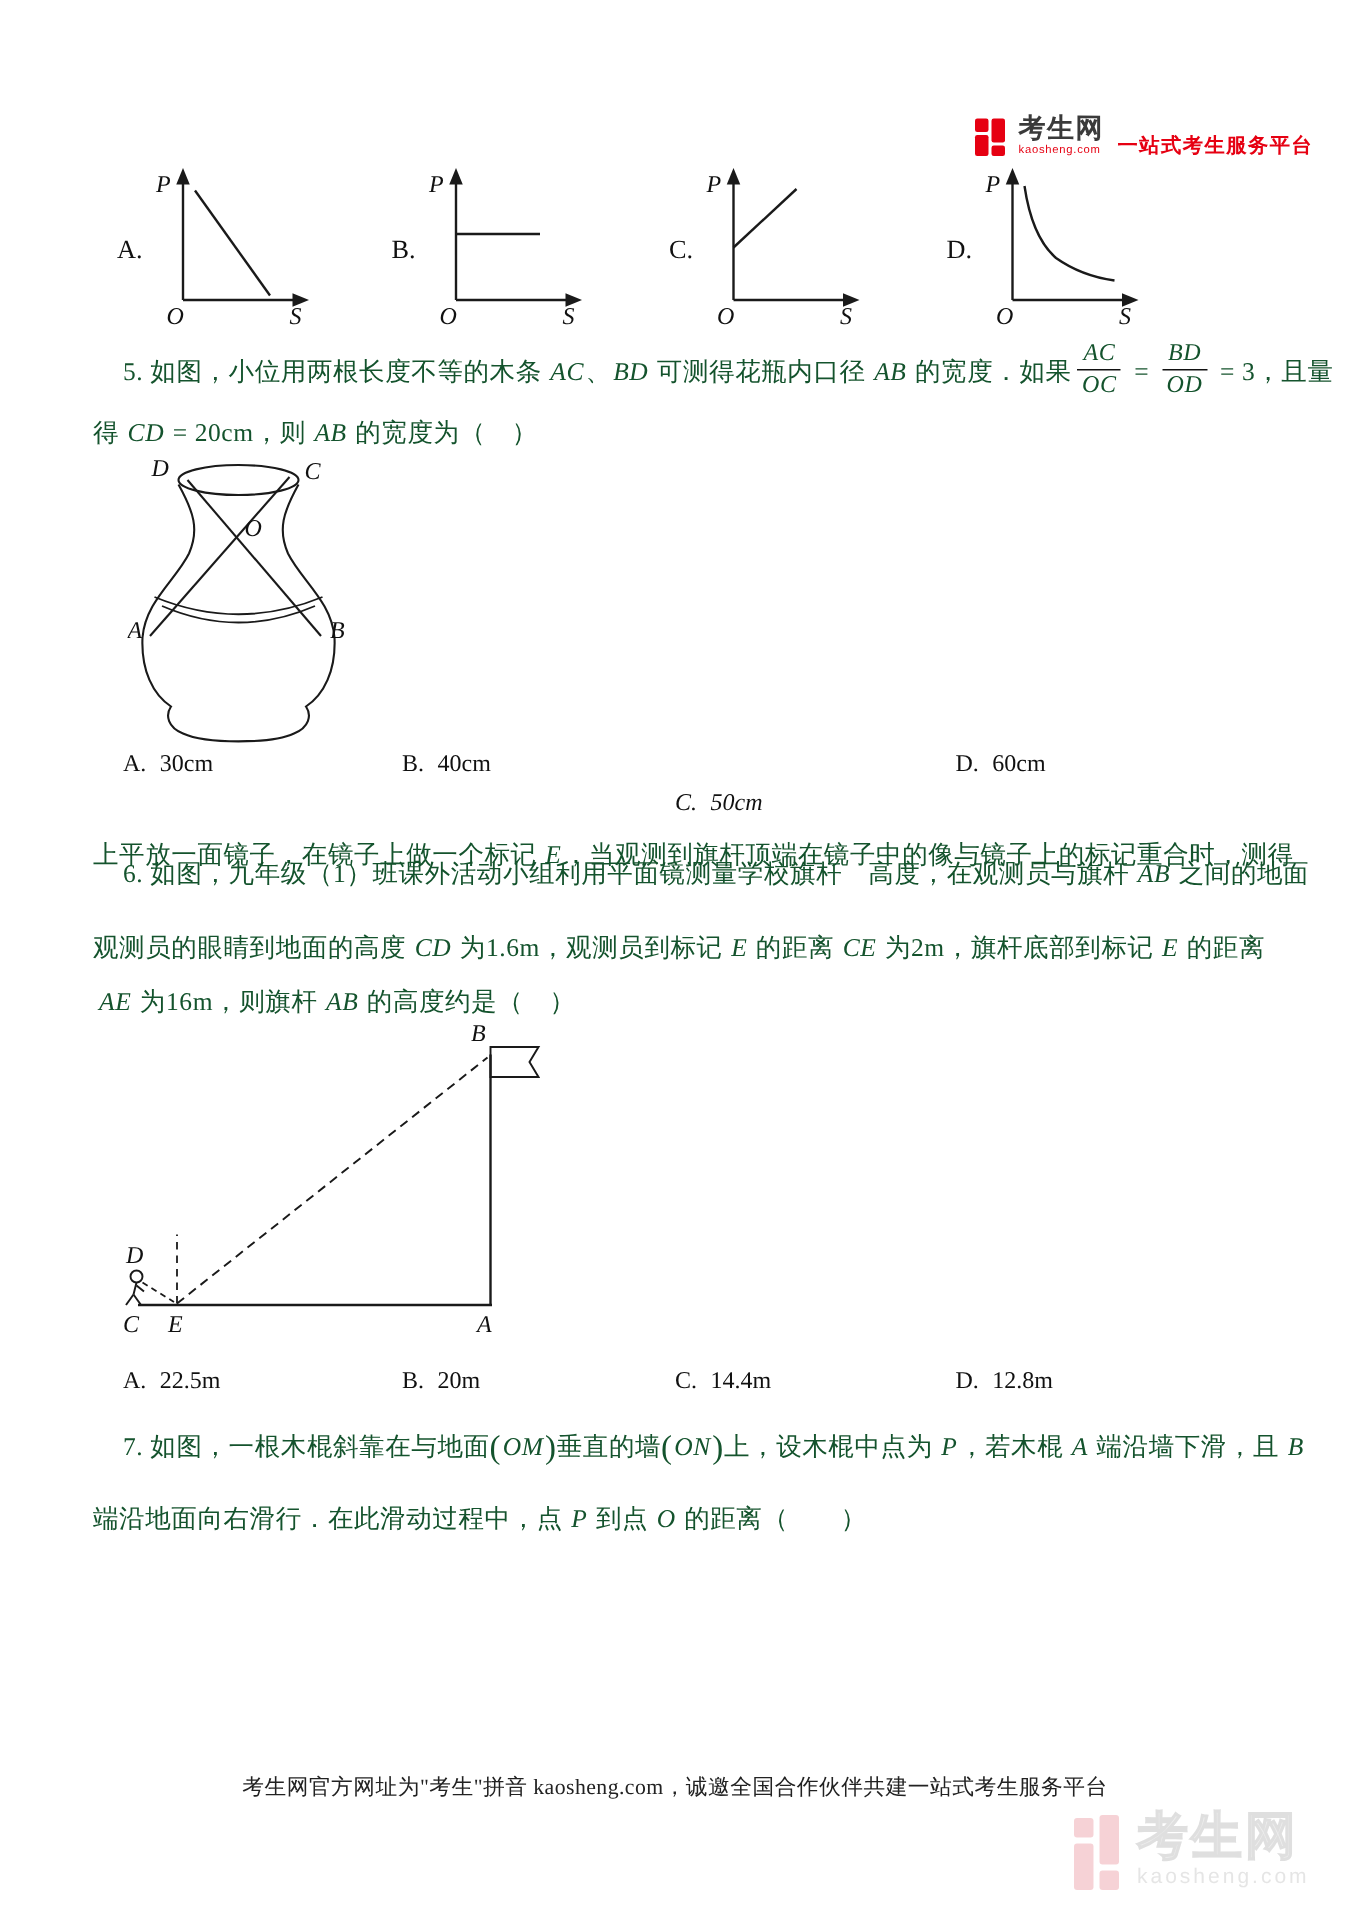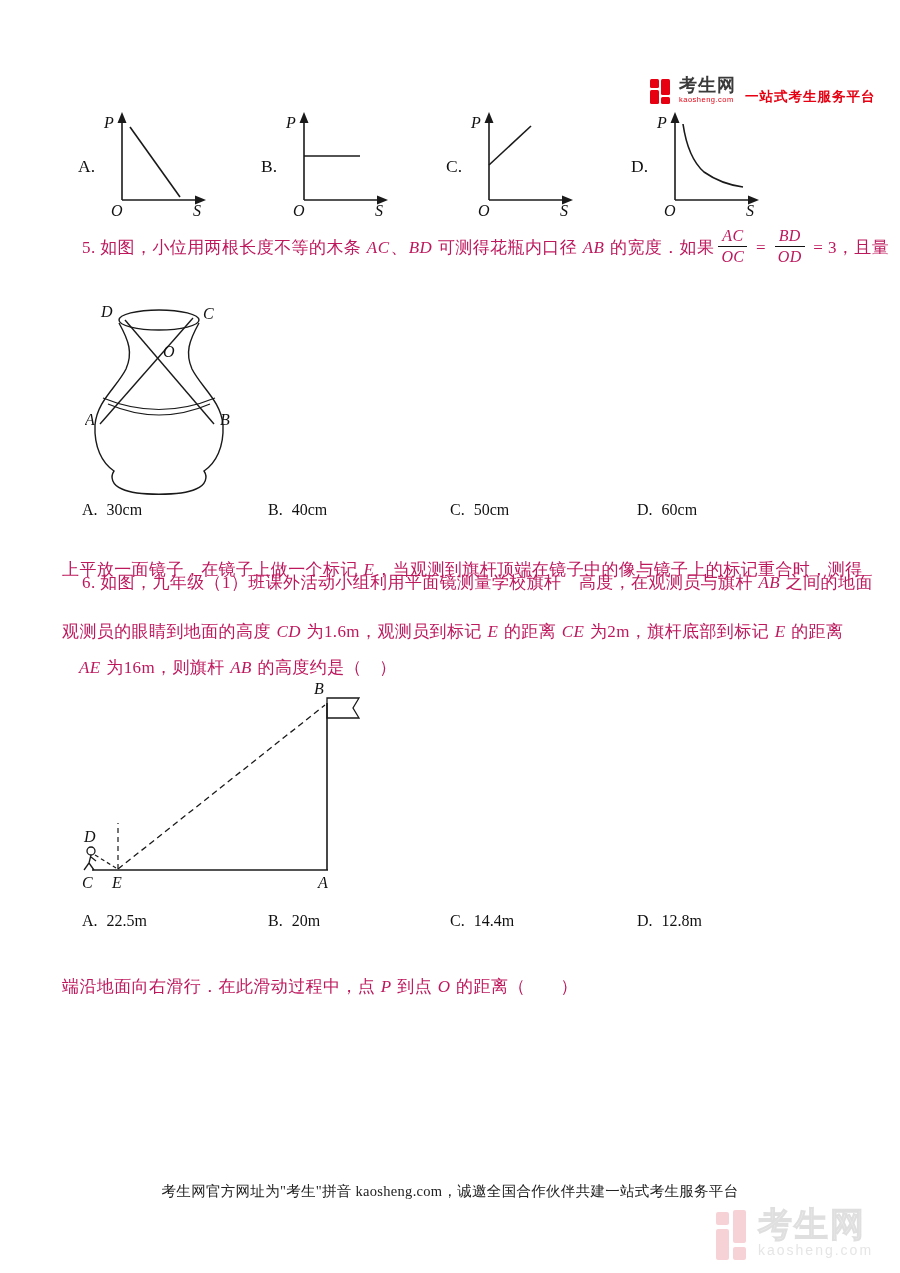--- a/index.html
+++ b/index.html
@@ -20,21 +20,21 @@
   .logo-text { margin-left:5px; }
   .logo-title { font-family:"Liberation Sans","DejaVu Sans",sans-serif; font-weight:bold; font-size:18px; color:#3a3a3a; letter-spacing:1px; line-height:19px; }
   .logo-domain { font-family:"Liberation Sans","DejaVu Sans",sans-serif; font-size:7.5px; color:#e60012; letter-spacing:.5px; }
   .tagline { margin-left:9px; margin-top:12px; font-family:"Liberation Sans","DejaVu Sans",sans-serif; font-weight:bold; font-size:13.5px; color:#e60012; letter-spacing:1px; }
   
   .graph-opt { position:absolute; display:flex; align-items:center; }
   .opt-letter { font-size:17.5px; color:#111; margin-right:5px; }
   svg text { font-family:"Liberation Serif","DejaVu Serif",serif; }
   svg .math { font-style:italic; font-size:16px; fill:#111; }
   
-  .tline { position:absolute; font-size:17px; color:#be185d; white-space:nowrap; letter-spacing:.4px; }
+  .tline { position:absolute; font-size:17px; color:#14532d; white-space:nowrap; letter-spacing:.4px; }
   .it { font-style:italic; padding:0 1px; }
   .bp { font-size:22px; vertical-align:-2px; }
   .frac { display:inline-block; vertical-align:middle; text-align:center; line-height:1.1; font-style:italic; font-size:16px; margin:0 4px; transform:translateY(-3px); }
   .frac .num { display:block; padding:0 3px 1px; }
   .frac .den { display:block; border-top:1.3px solid #111; padding:1px 3px 0;text-align:right; }
   
   .opt { position:absolute; font-size:16px; white-space:nowrap; }
   .opt .ol { margin-right:9px; }
   
   .fig { position:absolute; }
@@ -121,44 +121,45 @@
       <line x1="22" y1="90" x2="100" y2="90" stroke="#1a1a1a" stroke-width="1.6"></line>
       <polygon points="106,90 95,85.5 95,94.5" fill="#1a1a1a"></polygon>
       <path d="M30,14 Q35,48 51,62 Q68,74 90,77" fill="none" stroke="#1a1a1a" stroke-width="1.6"></path>
       <text class="math" x="4" y="18">P</text>
       <text class="math" x="11" y="106">O</text>
       <text class="math" x="93" y="106">S</text>
     </svg>
   </figure>
 
   <p class="tline" style="left:82px; top:226px;"><span>5. 如图，小位用两根长度不等的木条 </span><span class="it">AC</span><span>、</span><span class="it">BD</span><span> 可测得花瓶内口径 </span><span class="it">AB</span><span> 的宽度．如果</span><span class="frac"><span class="num">AC</span><span class="den">OC</span></span><span> = </span><span class="frac"><span class="num">BD</span><span class="den">OD</span></span><span> = 3，且量</span></p>
+  <p class="tline" style="left:62px; top:273px;"><span>得 </span><span class="it">CD</span><span> = 20cm，则 </span><span class="it">AB</span><span> 的宽度为（　）</span></p>
 
   <svg class="fig" style="left:85px; top:301px;" width="155" height="195" viewBox="0 0 155 195">
     <ellipse cx="74" cy="15" rx="40" ry="10" fill="none" stroke="#1a1a1a" stroke-width="1.4"></ellipse>
     <path d="M34,18 C44,36 48,48 41,64 C32,82 12,96 10,120 C9,142 17,158 29,166 C25,172 27,180 37,184 C52,191 96,191 111,184 C121,180 123,172 119,166 C131,158 139,142 138,120 C136,96 116,82 107,64 C100,48 104,36 114,18" fill="none" stroke="#1a1a1a" stroke-width="1.4"></path>
     <path d="M18,93 Q74,116 130,93" fill="none" stroke="#1a1a1a" stroke-width="1.2"></path>
     <path d="M23,99 Q74,121 125,99" fill="none" stroke="#1a1a1a" stroke-width="1.2"></path>
     <line x1="40" y1="15" x2="129" y2="119" stroke="#1a1a1a" stroke-width="1.4"></line>
     <line x1="108" y1="13" x2="15" y2="119" stroke="#1a1a1a" stroke-width="1.4"></line>
     <text class="math" x="16" y="12">D</text>
     <text class="math" x="118" y="14">C</text>
     <text class="math" x="78" y="52">O</text>
     <text class="math" x="0" y="120">A</text>
     <text class="math" x="135" y="120">B</text>
   </svg>
 
   <span class="opt" style="left:82px; top:497px;"><span class="ol">A.</span><span>30cm</span></span>
   <span class="opt" style="left:268px; top:497px;"><span class="ol">B.</span><span>40cm</span></span>
-  <span class="opt" style="left:450px; top:497px;"><span class="ol">C.</span><span>50cm</span></span>
+  <span class="opt" style="left:450px; top:523px;font-style:italic;"><span class="ol">C.</span><span>50cm</span></span>
   <span class="opt" style="left:637px; top:497px;"><span class="ol">D.</span><span>60cm</span></span>
 
   <p class="tline" style="left:82px; top:567px;"><span>6. 如图，九年级（1）班课外活动小组利用平面镜测量学校旗杆　高度，在观测员与旗杆 </span><span class="it">AB</span><span> 之间的地面</span></p>
   <p class="tline" style="left:62px; top:554px;"><span>上平放一面镜子，在镜子上做一个标记 </span><span class="it">E</span><span>，当观测到旗杆顶端在镜子中的像与镜子上的标记重合时，测得</span></p>
   <p class="tline" style="left:62px; top:616px;"><span>观测员的眼睛到地面的高度 </span><span class="it">CD</span><span> 为1.6m，观测员到标记 </span><span class="it">E</span><span> 的距离 </span><span class="it">CE</span><span> 为2m，旗杆底部到标记 </span><span class="it">E</span><span> 的距离</span></p>
-  <p class="tline" style="left:78px; top:652px;"><span class="it">AE</span><span> 为16m，则旗杆 </span><span class="it">AB</span><span> 的高度约是（　）</span></p>
+  <p class="tline" style="left:65px; top:652px;"><span class="it">AE</span><span> 为16m，则旗杆 </span><span class="it">AB</span><span> 的高度约是（　）</span></p>
 
   <svg class="fig" style="left:78px; top:676px;" width="295" height="220" viewBox="0 0 295 220">
     <line x1="14" y1="190" x2="250" y2="190" stroke="#1a1a1a" stroke-width="1.6"></line>
     <line x1="249" y1="23" x2="249" y2="190" stroke="#1a1a1a" stroke-width="1.6"></line>
     <path d="M249,18 L281,18 L275,28 L281,38 L249,38 Z" fill="none" stroke="#1a1a1a" stroke-width="1.3"></path>
     <line x1="40" y1="189" x2="247" y2="25" stroke="#1a1a1a" stroke-width="1.3" stroke-dasharray="6,4"></line>
     <line x1="40" y1="189" x2="40" y2="143" stroke="#1a1a1a" stroke-width="1.2" stroke-dasharray="5,4"></line>
     <line x1="17" y1="175" x2="38" y2="188" stroke="#1a1a1a" stroke-width="1.2" stroke-dasharray="4,3"></line>
     <g stroke="#1a1a1a" stroke-width="1.3" fill="none">
       <circle cx="13" cy="171" r="4"></circle>
@@ -172,21 +173,22 @@
     <text class="math" x="4" y="208">C</text>
     <text class="math" x="34" y="208">E</text>
     <text class="math" x="240" y="208">A</text>
   </svg>
 
   <span class="opt" style="left:82px; top:908px;"><span class="ol">A.</span><span>22.5m</span></span>
   <span class="opt" style="left:268px; top:908px;"><span class="ol">B.</span><span>20m</span></span>
   <span class="opt" style="left:450px; top:908px;"><span class="ol">C.</span><span>14.4m</span></span>
   <span class="opt" style="left:637px; top:908px; font-size:16px;"><span class="ol">D.</span><span>12.8m</span></span>
 
-  <p class="tline" style="left:62px; top:971px;text-align:center;"><span>端沿地面向右滑行．在此滑动过程中，点 </span><span class="it">P</span><span> 到点 </span><span class="it">O</span><span> 的距离（　　）</span></p>
+  <p class="tline" style="left:82px; top:948px;"><span>7. 如图，一根木棍斜靠在与地面</span><span class="bp">(</span><span class="it">OM</span><span class="bp">)</span><span>垂直的墙</span><span class="bp">(</span><span class="it">ON</span><span class="bp">)</span><span>上，设木棍中点为 </span><span class="it">P</span><span>，若木棍 </span><span class="it">A</span><span> 端沿墙下滑，且 </span><span class="it">B</span></p>
+  <p class="tline" style="left:62px; top:997px;text-align:center;"><span>端沿地面向右滑行．在此滑动过程中，点 </span><span class="it">P</span><span> 到点 </span><span class="it">O</span><span> 的距离（　　）</span></p>
 
   <div class="footer">考生网官方网址为"考生"拼音 kaosheng.com，诚邀全国合作伙伴共建一站式考生服务平台</div>
 
   <div class="wm">
     <div class="wm-mark">
       <i class="m1"></i>
         <i class="m2"></i>
         <i class="m3"></i>
         <i class="m4"></i>
     </div>

